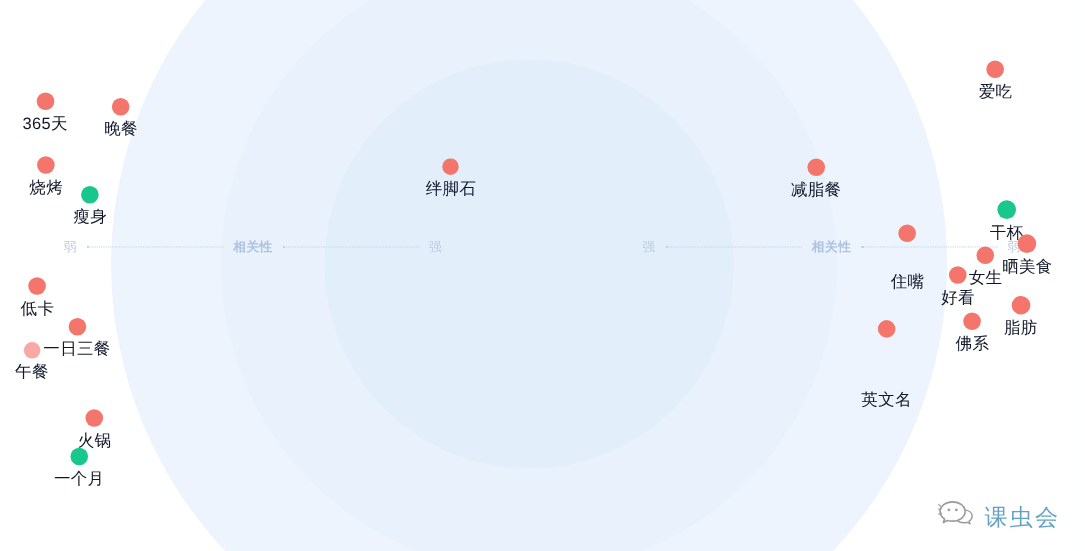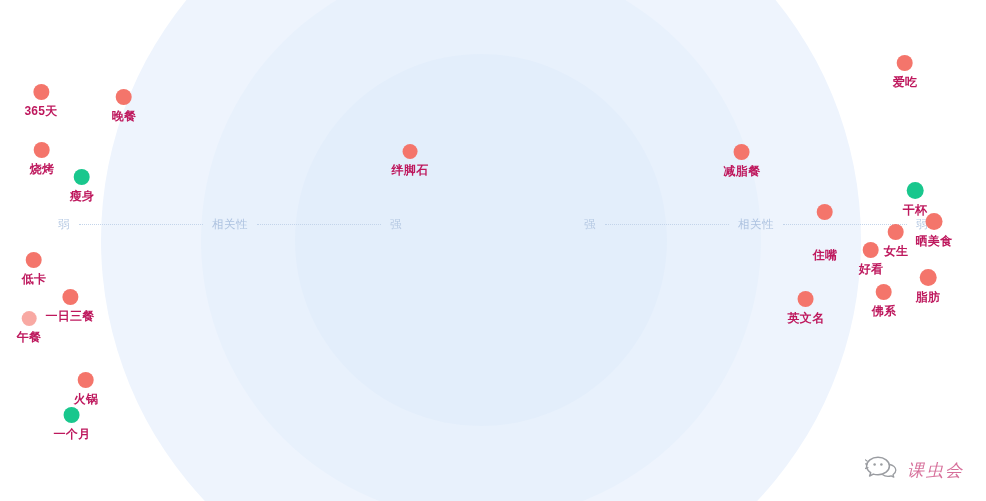--- a/index.html
+++ b/index.html
@@ -62,21 +62,21 @@
     white-space: nowrap;
   }
   .axis-left  { left: 58px; }
   .axis-right { right: 58px; }
   .axis .dotline {
     width: 124px;
     height: 0;
     border-top: 1px dotted #c3d4ea;
   }
   .axis .axis-word { color: #b6c9e3; }
-  .axis .axis-mid  { color: #aec3e0; }
+  .axis .axis-mid  { color: #aec3e0; font-weight: bold; }
 
   
   .center-bubble {
     position: absolute;
     left: 424px;
     top: 168px;
     width: 116px;
     height: 116px;
     border-radius: 50%;
     background: #2b7ff5;
@@ -97,42 +97,40 @@
     flex-direction: column;
     align-items: center;
     white-space: nowrap;
   }
   .node .dot {
     border-radius: 50%;
     background: #f4756b;
   }
   .node .node-label {
     margin-top: 3px;
-    font-size: 12px;
-    color: #be185d;
+    font-size: 15px;
+    color: #0f172a;
     letter-spacing: 0.3px;
-    font-weight: bold;
   }
 
   
   .watermark {
     position: absolute;
     right: 22px;
     bottom: 16px;
     display: flex;
     align-items: center;
     gap: 8px;
     opacity: 0.62;
   }
   .watermark .wm-text {
-    font-size: 17px;
-    color: #be185d;
+    font-size: 21px;
+    color: #0369a1;
     letter-spacing: 2px;
     font-family: "DejaVu Serif", "Liberation Serif", serif;
-    font-style: italic;
   }
 </style>
 </head>
 <body>
 
 <div id="stage">
 
   <div class="ring ring-outer"></div>
   <div class="ring ring-mid"></div>
   <div class="ring ring-inner"></div>
@@ -152,21 +150,21 @@
     <span class="dotline"></span>
     <span class="axis-word">弱</span>
   </div>
 
 
   <div id="nodes">
       <div class="node" style="left: 41px; top: 84px;">
         <div class="dot" style="width: 16px; height: 16px; background: rgb(244, 117, 107); opacity: 1;"></div>
         <div class="node-label">365天</div>
       </div>
-      <div class="node" style="left: 124px; top: 89px;">
+      <div class="node" style="left: 110px; top: 89px;">
         <div class="dot" style="width: 16px; height: 16px; background: rgb(244, 117, 107); opacity: 1;"></div>
         <div class="node-label">晚餐</div>
       </div>
       <div class="node" style="left: 42px; top: 142px;">
         <div class="dot" style="width: 16px; height: 16px; background: rgb(244, 117, 107); opacity: 1;"></div>
         <div class="node-label">烧烤</div>
       </div>
       <div class="node" style="left: 82px; top: 169px;">
         <div class="dot" style="width: 16px; height: 16px; background: rgb(25, 199, 141); opacity: 1;"></div>
         <div class="node-label">瘦身</div>
@@ -224,21 +222,21 @@
         <div class="node-label">好看</div>
       </div>
       <div class="node" style="left: 928px; top: 268.5px;">
         <div class="dot" style="width: 17px; height: 17px; background: rgb(244, 117, 107); opacity: 1;"></div>
         <div class="node-label">脂肪</div>
       </div>
       <div class="node" style="left: 884px; top: 284px; justify-content: center;">
         <div class="dot" style="width: 16px; height: 16px; background: rgb(244, 117, 107); opacity: 1;"></div>
         <div class="node-label">佛系</div>
       </div>
-      <div class="node" style="left: 806px; top: 291px;">
+      <div class="node" style="left: 806px; top: 291px; gap: 44px;">
         <div class="dot" style="width: 16px; height: 16px; background: rgb(244, 117, 107); opacity: 1;"></div>
         <div class="node-label">英文名</div>
       </div>
     </div>
 
   <div class="watermark">
     <span>
       <svg width="34" height="26" viewBox="0 0 34 26" aria-hidden="true">
         <path d="M13 2.2C6.6 2.2 1.6 6.2 1.6 11c0 2.7 1.6 5.1 4.1 6.7l-1.1 3.3 3.7-1.9c1.5.5 3.1.7 4.7.7 6.4 0 11.4-4 11.4-8.8S19.4 2.2 13 2.2z" fill="none" stroke="#5d6168" stroke-width="1.5" stroke-linejoin="round"></path>
         <circle cx="9.6" cy="9.6" r="1.25" fill="#5d6168"></circle>

